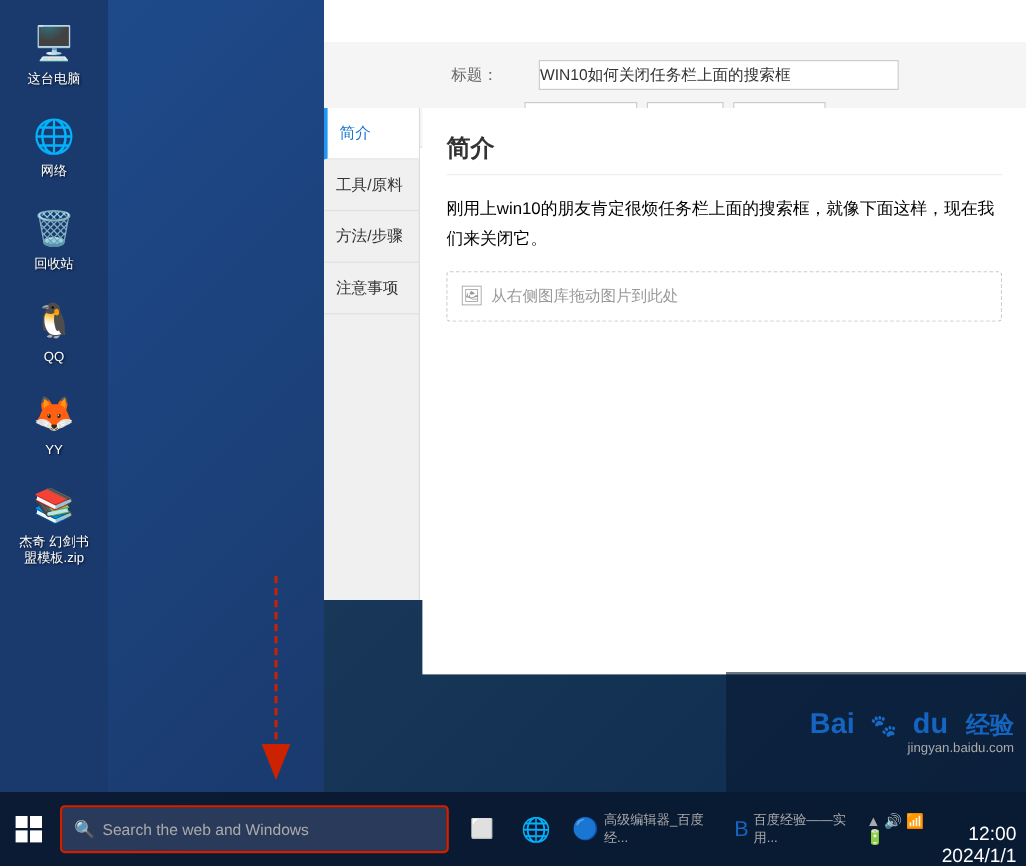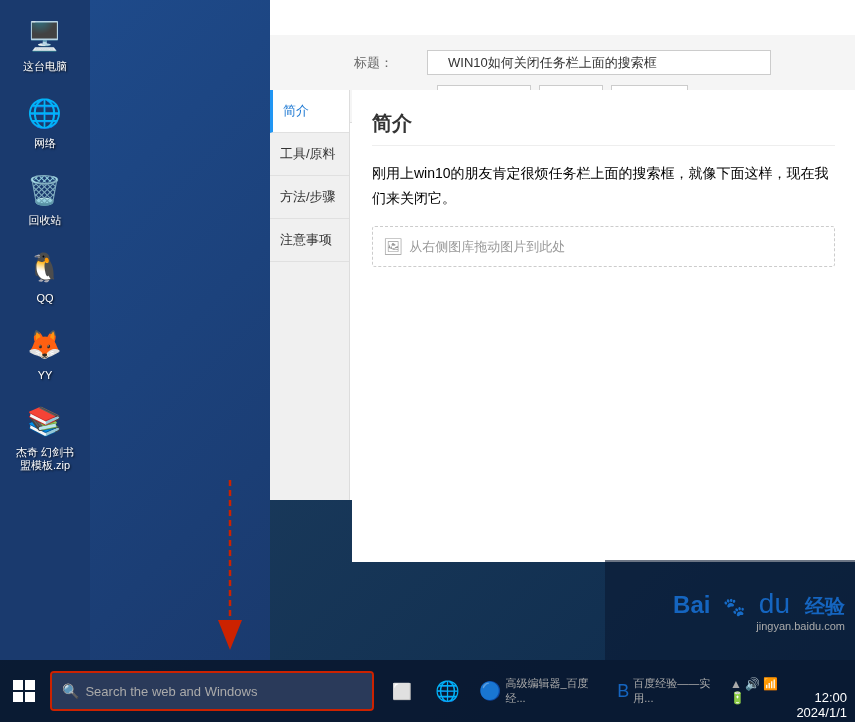--- a/index.html
+++ b/index.html
@@ -86,23 +86,23 @@
       margin-bottom: 10px;
       gap: 28px;
     }
     .title-label {
       color: #666;
       font-size: 13px;
       margin-right: 6px;
     }
     .title-input {
       border: 1px solid #ccc;
-      padding: 4px 20px;
-      font-size: 13px;
-      width: 344px;
+      padding: 4px 0;
+      font-size: 13px;
+      width: 300px;
       color: #333;
     }
     .selects-row {
       display: flex;
       gap: 8px;
       justify-content: center;
     }
     .selects-row select {
       border: 1px solid #ccc;
       padding: 4px 8px;
@@ -397,21 +397,21 @@
       <line x1="100" y1="0" x2="100" y2="140" stroke="#cc2200" stroke-width="2.5" stroke-dasharray="6,4"></line>
 
       <polygon points="100,170 88,140 112,140" fill="#cc2200"></polygon>
     </svg>
   </div>
 
   <div class="baidu-watermark">
     <div style="display:flex; align-items:baseline; gap:13px;">
       <span style="font-size:24px; font-weight:bold; color:#1565c0;">Bai</span>
       <span style="font-size:18px; color:#e53935;">🐾</span>
-      <span style="font-size:28px; font-weight:normal; color:#1565c0;">du</span>
+      <span style="font-size:24px; font-weight:bold; color:#1565c0;">du</span>
       <span style="font-size:20px; font-weight:bold; color:#1565c0; margin-left:2px;">经验</span>
     </div>
     <div style="color:#aaa; font-size:11px;">jingyan.baidu.com</div>
   </div>
 
   <div class="taskbar">
 
     <div class="start-button">
       <div class="windows-logo">
         <div></div>
@@ -438,17 +438,17 @@
         <span style="color:#aaa; font-size:11px; margin-left:4px;">高级编辑器_百度经...</span>
       </div>
       <div class="taskbar-icon" style="width:auto; padding:0 6px;">
         <span style="font-size:18px; color:#1565c0;">B</span>
         <span style="color:#aaa; font-size:11px; margin-left:4px;">百度经验——实用...</span>
       </div>
     </div>
 
     <div class="system-tray">
       <span style="color:#aaa; font-size:12px;">▲ 🔊 📶 🔋</span>
-      <span style="color:white; font-size:13px; text-align:right;margin-top:28px;">12:00<br>2024/1/1</span>
+      <span style="color:white; font-size:16px; text-align:right;margin-top:28px;">12:00<br>2024/1/1</span>
     </div>
   </div>
 
 </div>
 
 </body></html>

